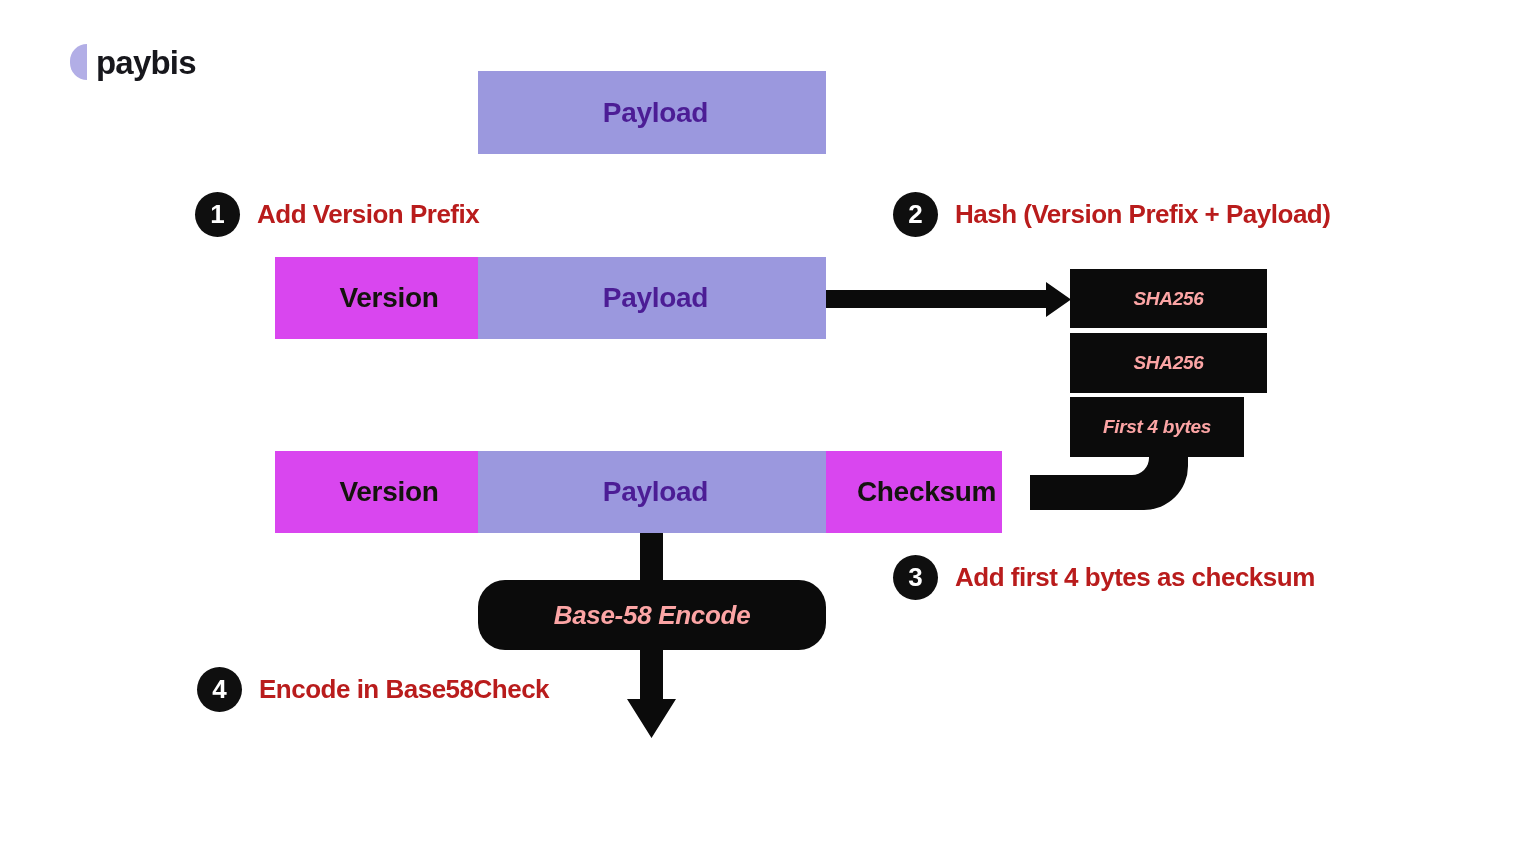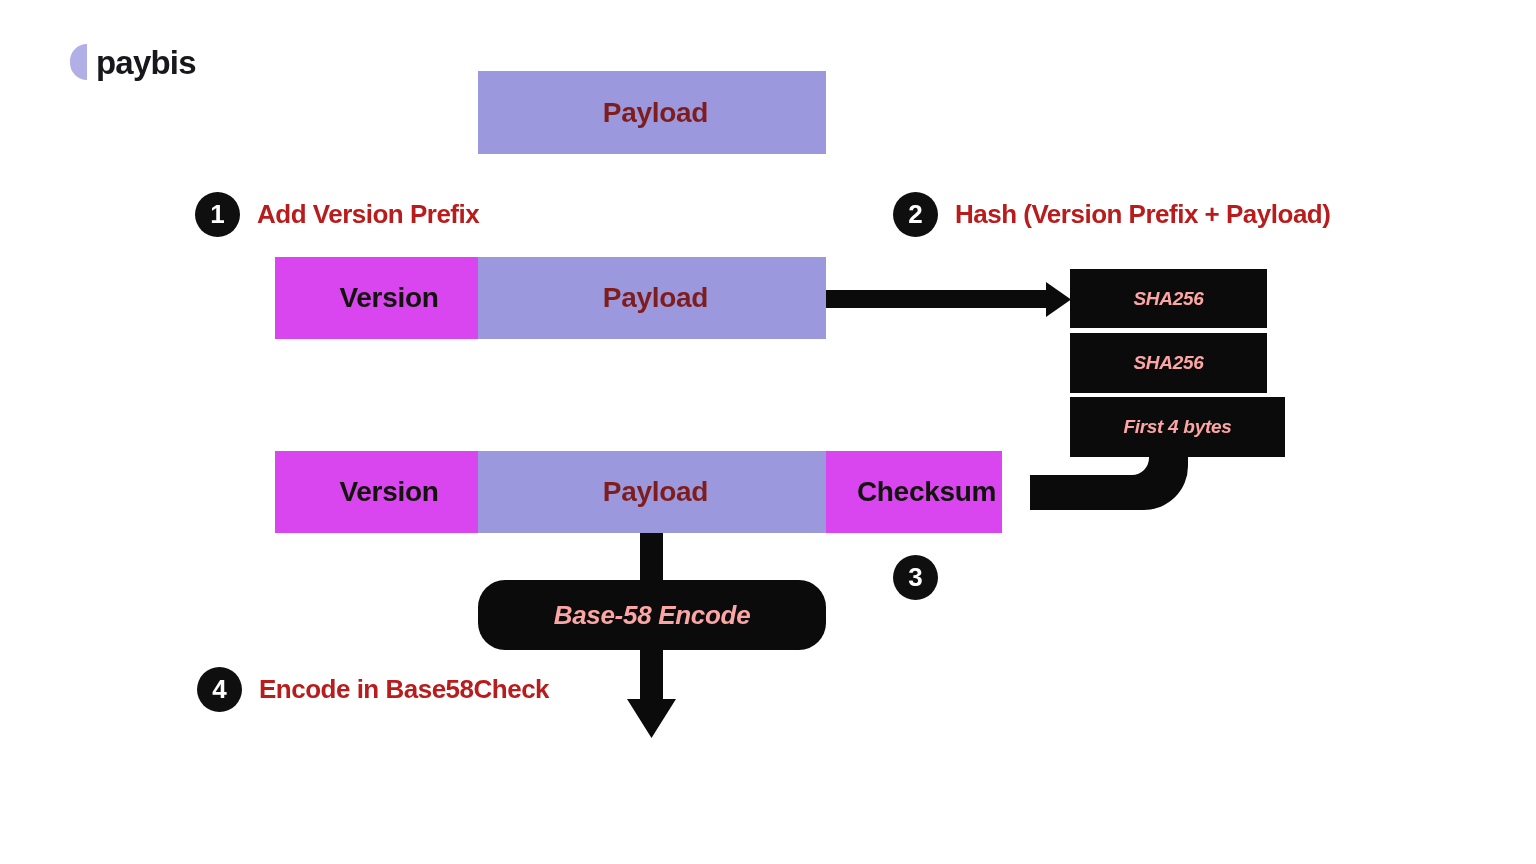--- a/index.html
+++ b/index.html
@@ -15,34 +15,34 @@
   .logo-text { font-size:33px; font-weight:700; color:#17171c; letter-spacing:-0.8px; }
 
   
   .connectors { position:absolute; left:0; top:0; z-index:1; }
 
   
   .box {
     position:absolute; z-index:2; display:flex; align-items:center; justify-content:center;
     font-weight:700; letter-spacing:-0.3px; box-sizing:border-box;
   }
-  .purple { background:#9b98de; color:#7f1d1d;padding-left:7px; }
+  .purple { background:#9b98de; color:#4c1d95;padding-left:7px; }
   .cream  { background:#d946ef; color:#14140e;padding-left:25px; }
   .black-box { background:#0b0b0b; color:#fca5a5;font-style:italic; }
 
   #payload-top  { left:478px; top:71px;  width:348px; height:83px; font-size:28px; }
   #row2-version { left:275px; top:257px; width:203px; height:82px; font-size:28px; }
   #row2-payload { left:478px; top:257px; width:348px; height:82px; font-size:28px; }
   #row3-version { left:275px; top:451px; width:203px; height:82px; font-size:28px; }
   #row3-payload { left:478px; top:451px; width:348px; height:82px; font-size:28px; }
   #row3-checksum{ left:826px; top:451px; width:176px; height:82px; font-size:28px; }
 
   #hash-0 { left:1070px; top:269px; width:197px; height:59px; font-size:19px; }
   #hash-1 { left:1070px; top:333px; width:197px; height:60px; font-size:19px; }
-  #hash-2 { left:1070px; top:397px; width:215px; height:60px; font-size:19px; }
+  #hash-2 { left:1070px; top:397px; width:174px; height:60px; font-size:19px; }
 
   #base58-box { left:478px; top:580px; width:348px; height:70px; font-size:26px;border-radius:27px; }
   #result-box {
     left:326px; top:739px; width:646px; height:67px;
     background:#ffffff; border:2px solid #b6b3ea; color:#121212; font-size:27px;
   }
 
   
   .step { position:absolute; z-index:2; display:flex; align-items:center; gap:17px; }
   .badge {
@@ -90,20 +90,21 @@
   <div class="box black-box" id="hash-0">SHA256</div>
   <div class="box black-box" id="hash-1">SHA256</div>
   <div class="box black-box" id="hash-2">First 4 bytes</div>
 
   <div class="box cream" id="row3-version">Version</div>
   <div class="box purple" id="row3-payload">Payload</div>
   <div class="box cream" id="row3-checksum">Checksum</div>
 
   <div class="step" id="step-3">
     <span class="badge">3</span>
+    <span class="step-label">Add first 4 bytes as checksum</span>
   </div>
 
   <div class="box black-box" id="base58-box">Base-58 Encode</div>
 
   <div class="step" id="step-4">
     <span class="badge">4</span>
     <span class="step-label">Encode in Base58Check</span>
   </div>
 
 

